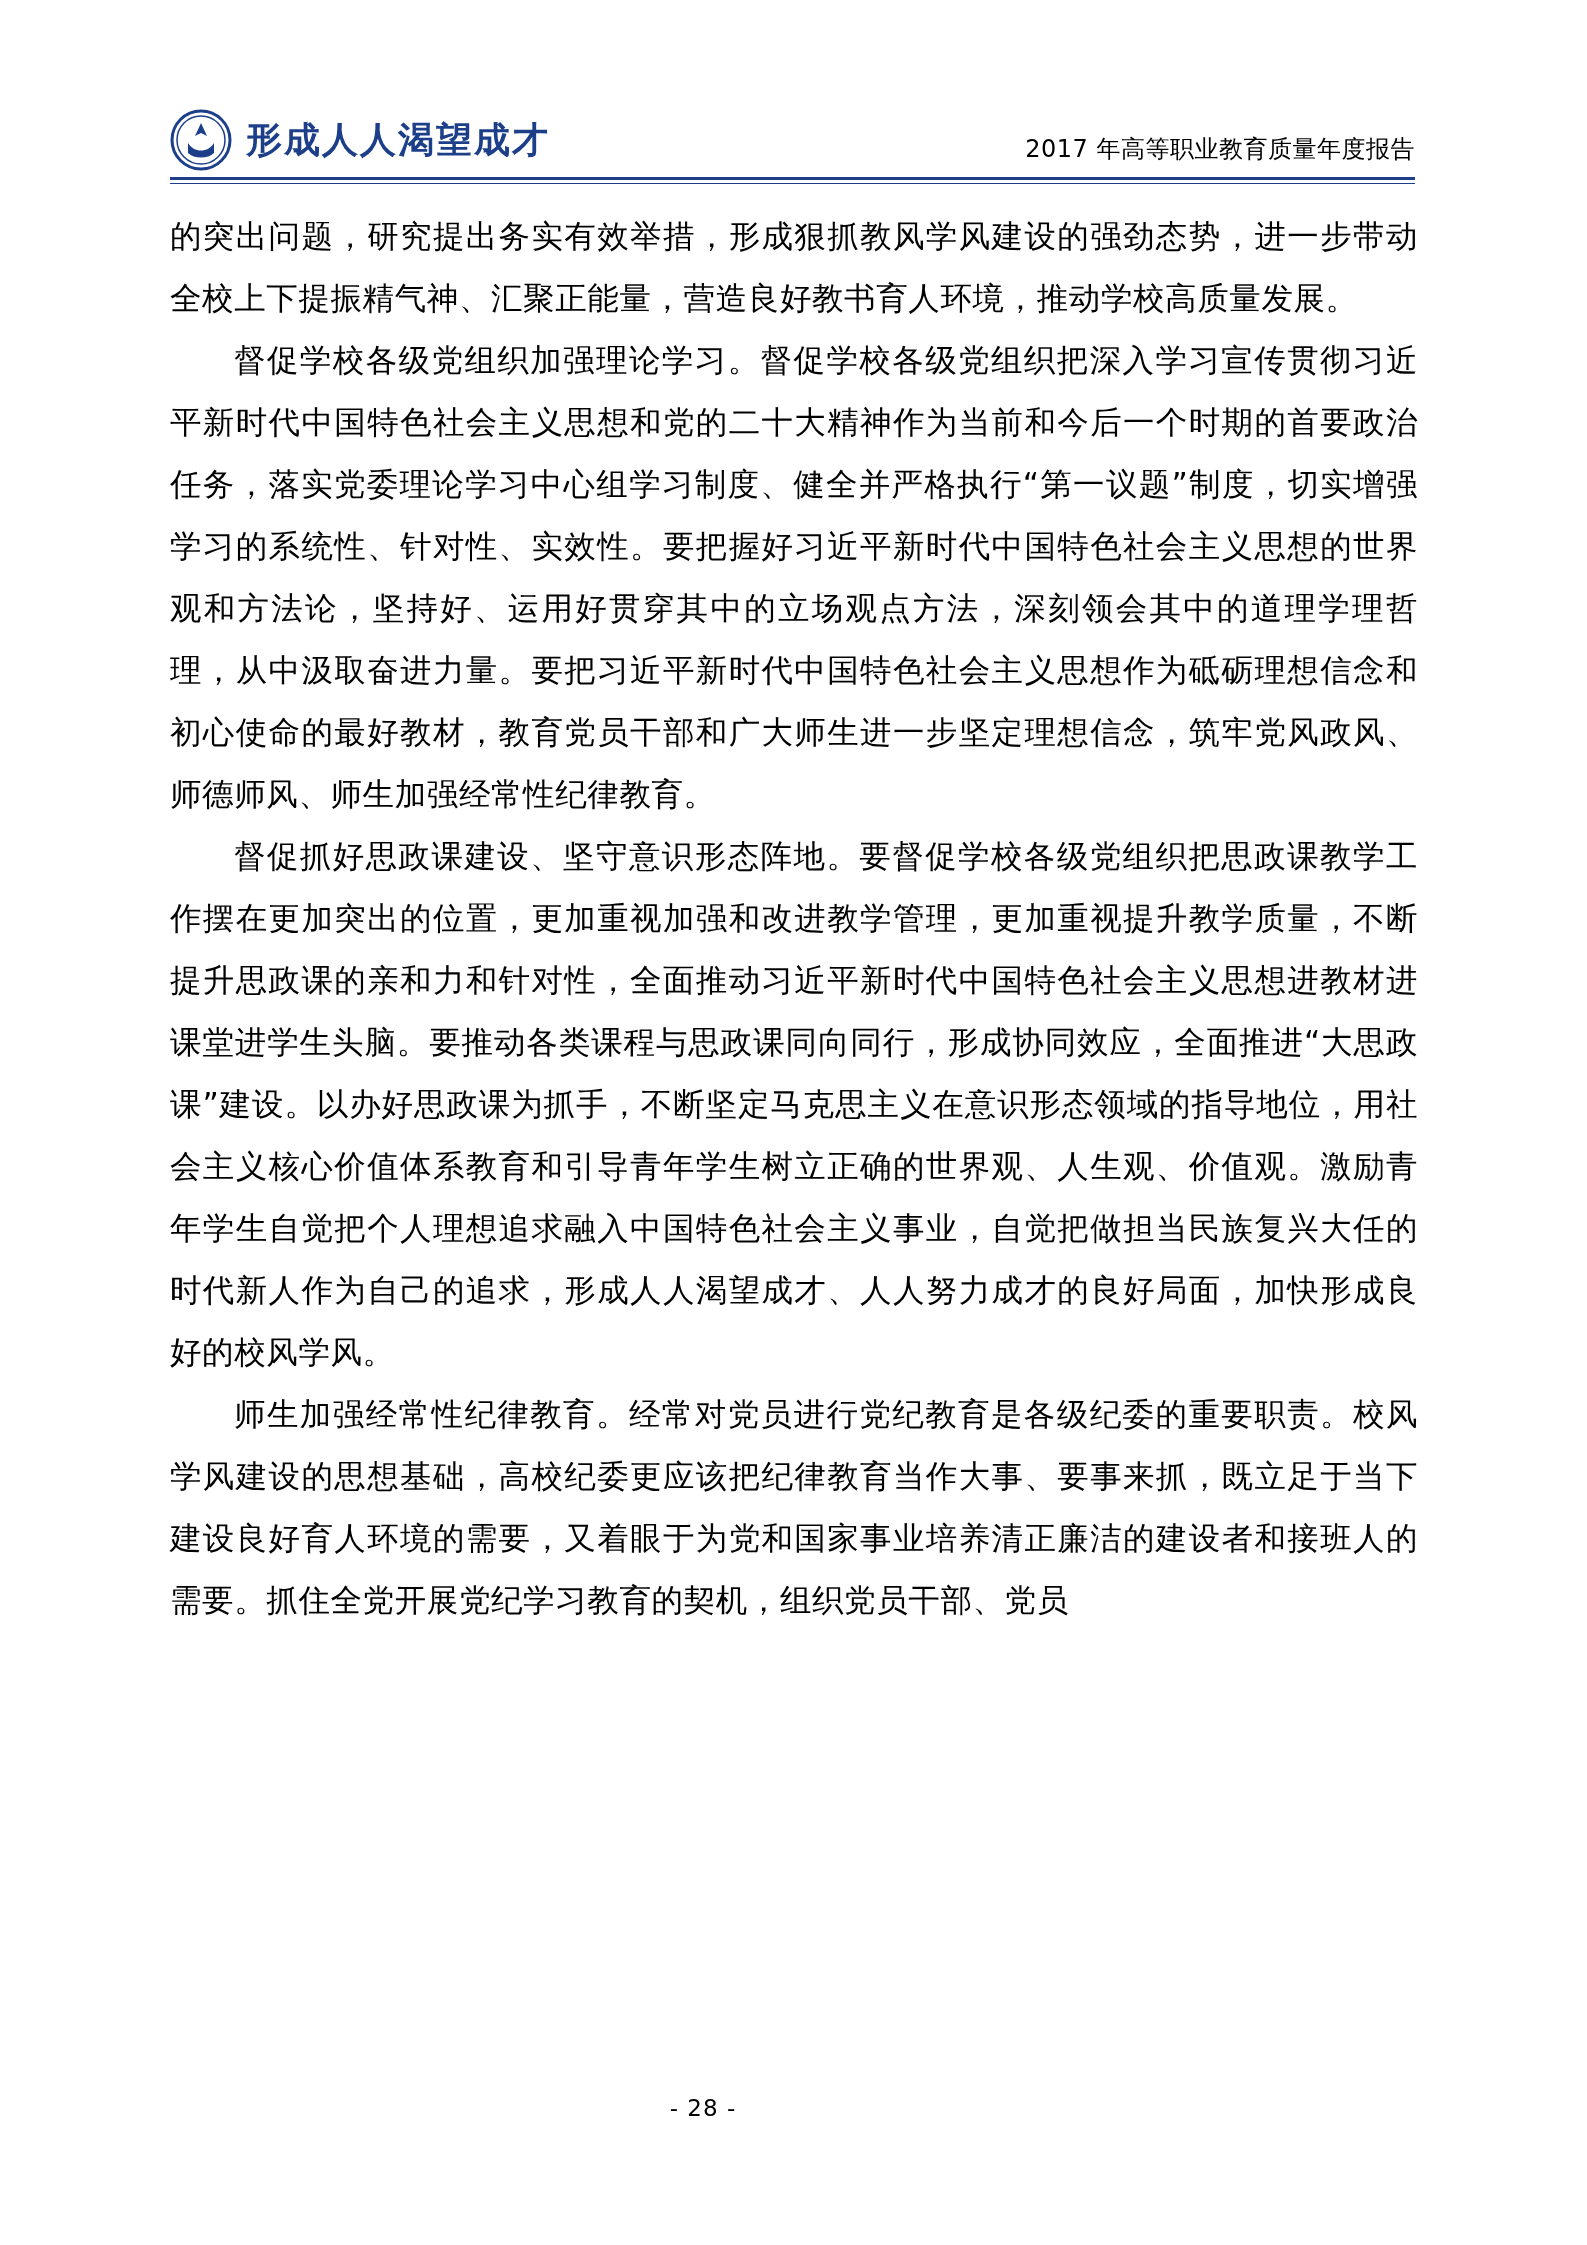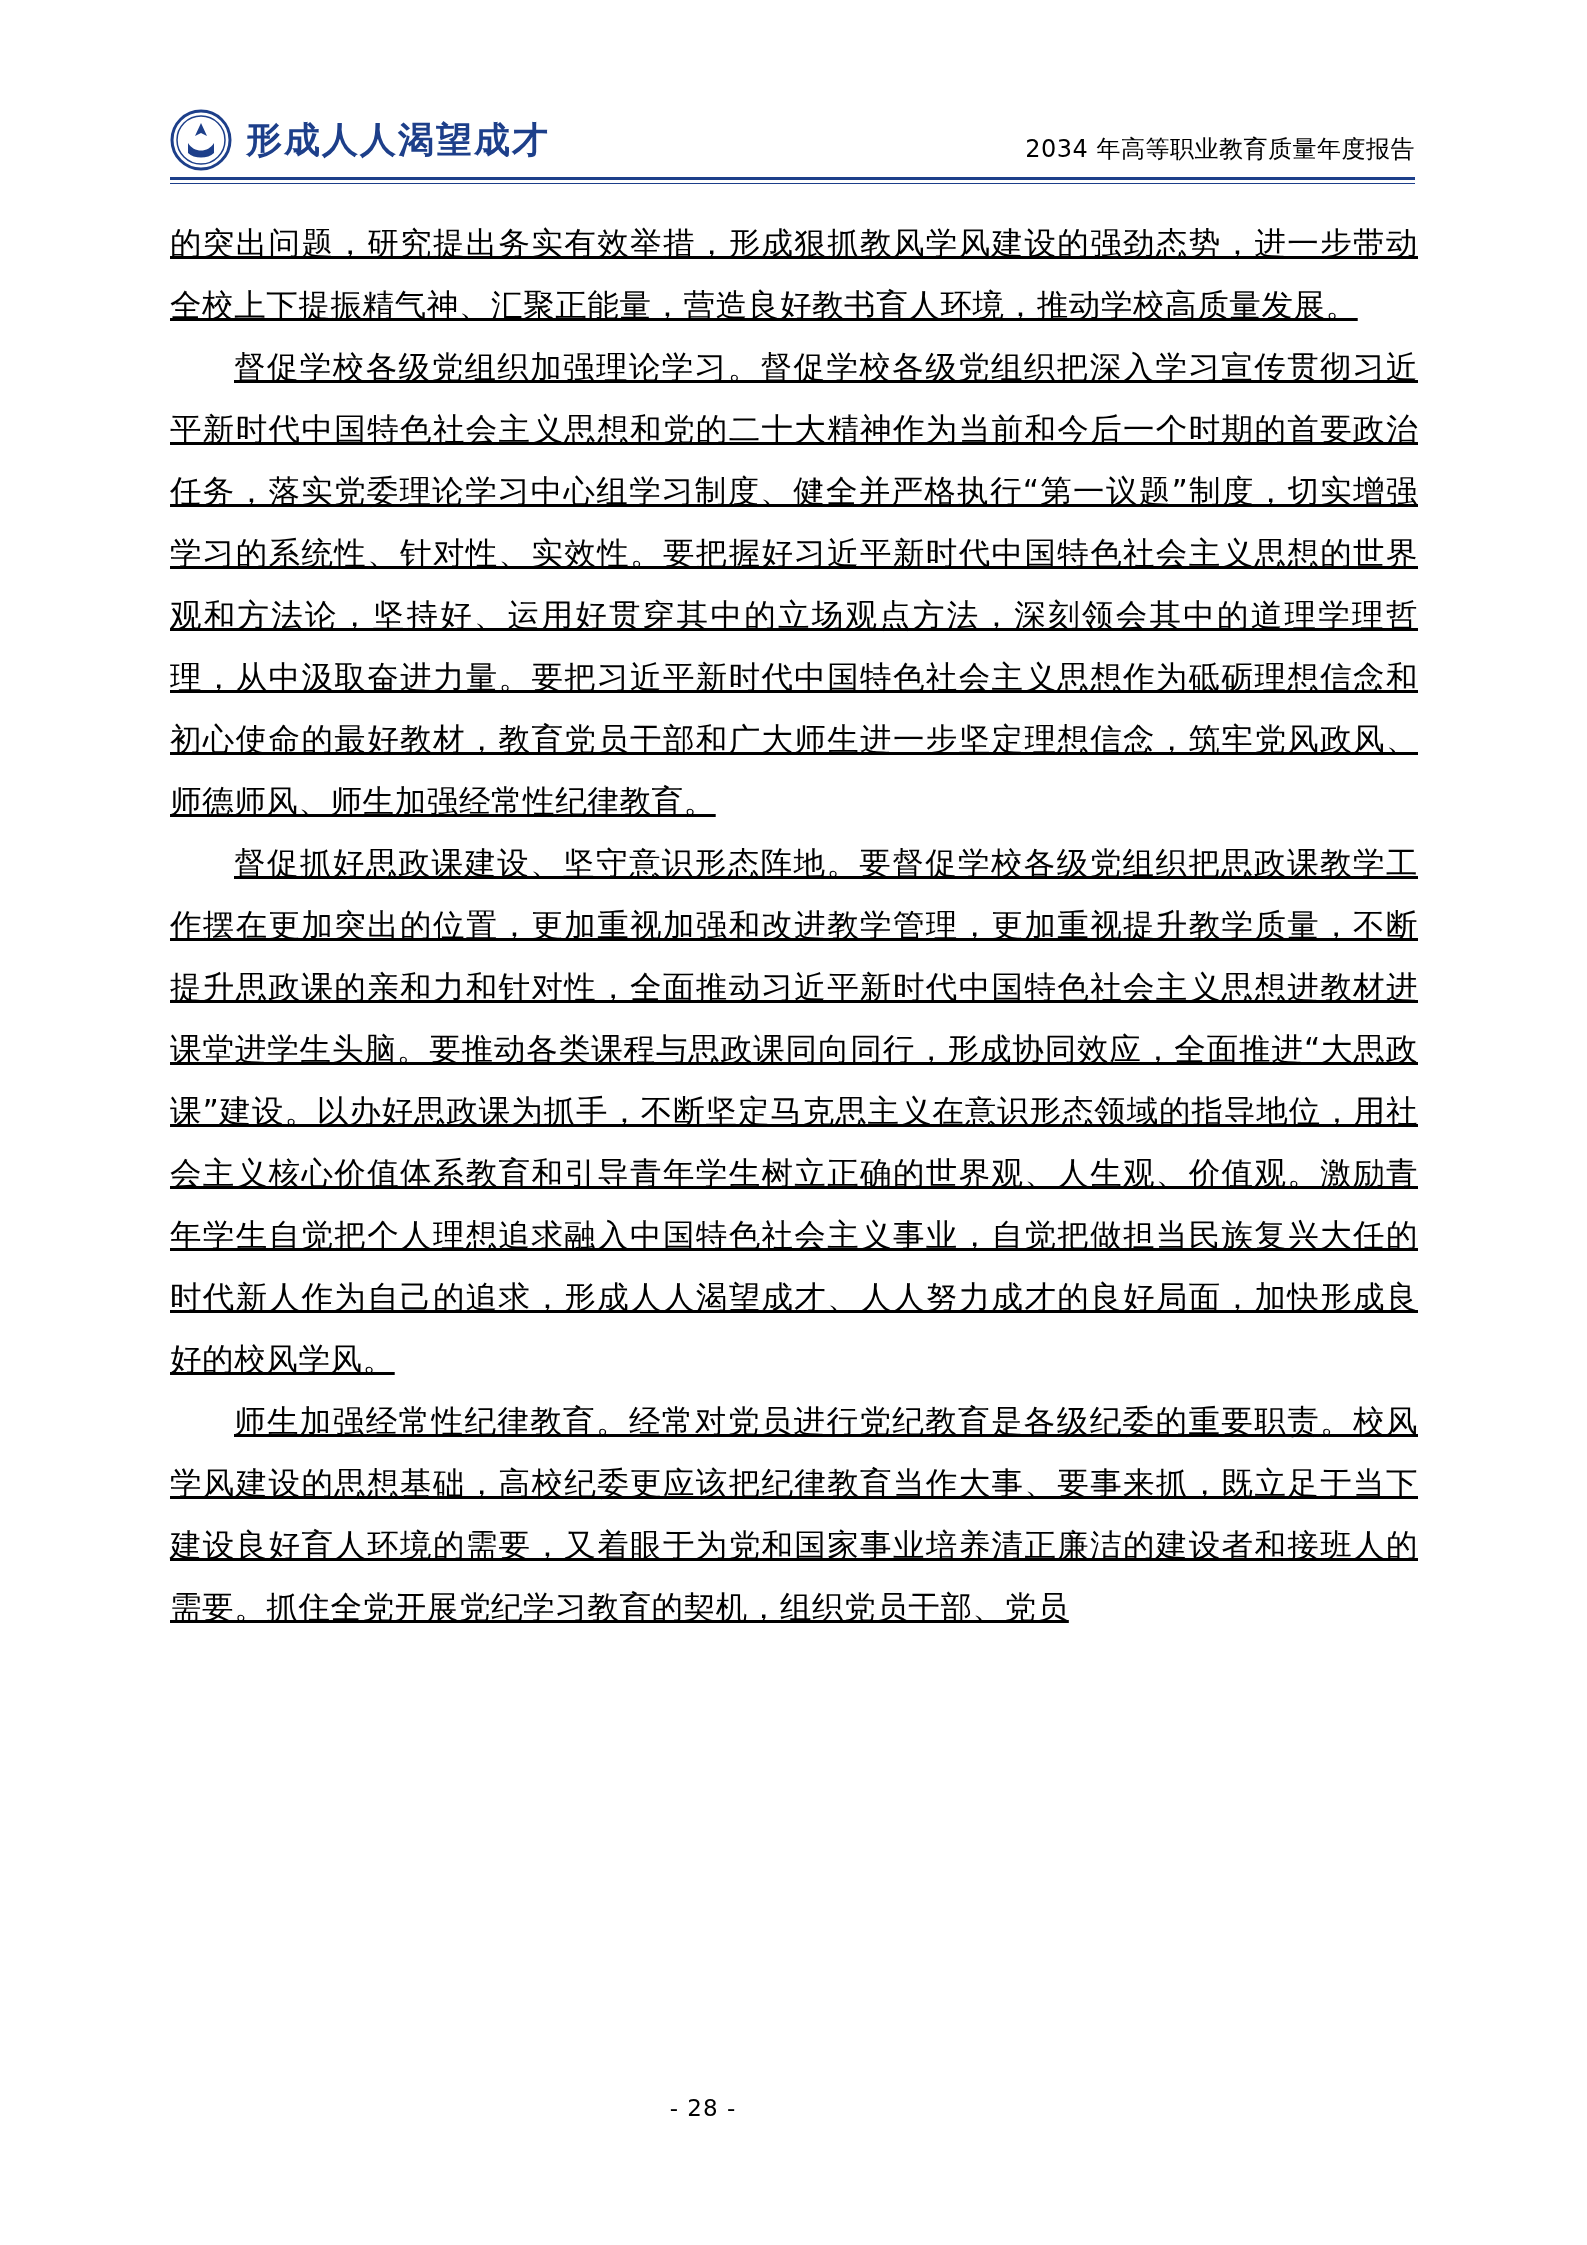--- a/index.html
+++ b/index.html
@@ -75,23 +75,22 @@
     left: 170px;
     top: 183px;
     width: 1245px;
     height: 1px;
     background: #1d3f8a;
   }
   
   .content {
     position: absolute;
     left: 170px;
-    top: 212px;
+    top: 205px;
     width: 1248px;
-    text-decoration: underline;
   }
   .para {
     font-family: "DejaVu Sans", "Liberation Sans", sans-serif;
     font-size: 31.5px;
     line-height: 62px;
     text-align: justify;
     text-justify: inter-ideograph;
     margin: 0 0 0 0;
     letter-spacing: 0.6px;
     color: #000000;
@@ -122,21 +121,21 @@
         <svg width="62" height="62" viewBox="0 0 62 62" xmlns="http://www.w3.org/2000/svg">
           <circle cx="31" cy="31" r="29" fill="#ffffff" stroke="#1d3f8a" stroke-width="3"></circle>
           <circle cx="31" cy="31" r="24" fill="none" stroke="#1d3f8a" stroke-width="1.5"></circle>
           <path d="M31 14 L37 27 L31 24 L25 27 Z" fill="#1d3f8a"></path>
           <path d="M18 34 C24 44, 38 44, 44 34 L44 44 C38 50, 24 50, 18 44 Z" fill="#1d3f8a"></path>
           <text x="31" y="40" font-size="14" fill="#ffffff" text-anchor="middle" font-family="DejaVu Sans, sans-serif">G</text>
         </svg>
       </span>
       <span class="logo-text">形成人人渴望成才</span>
     </div>
-    <div class="header-right">2034 年高等职业教育质量年度报告</div>
+    <div class="header-right">2017 年高等职业教育质量年度报告</div>
   </div>
 
   <div class="header-rule-thick"></div>
   <div class="header-rule-thin"></div>
 
   <div class="content">
     <p class="para">的突出问题，研究提出务实有效举措，形成狠抓教风学风建设的强劲态势，进一步带动全校上下提振精气神、汇聚正能量，营造良好教书育人环境，推动学校高质量发展。</p>
     <p class="para indent">督促学校各级党组织加强理论学习。督促学校各级党组织把深入学习宣传贯彻习近平新时代中国特色社会主义思想和党的二十大精神作为当前和今后一个时期的首要政治任务，落实党委理论学习中心组学习制度、健全并严格执行“第一议题”制度，切实增强学习的系统性、针对性、实效性。要把握好习近平新时代中国特色社会主义思想的世界观和方法论，坚持好、运用好贯穿其中的立场观点方法，深刻领会其中的道理学理哲理，从中汲取奋进力量。要把习近平新时代中国特色社会主义思想作为砥砺理想信念和初心使命的最好教材，教育党员干部和广大师生进一步坚定理想信念，筑牢党风政风、师德师风、师生加强经常性纪律教育。</p>
     <p class="para indent">督促抓好思政课建设、坚守意识形态阵地。要督促学校各级党组织把思政课教学工作摆在更加突出的位置，更加重视加强和改进教学管理，更加重视提升教学质量，不断提升思政课的亲和力和针对性，全面推动习近平新时代中国特色社会主义思想进教材进课堂进学生头脑。要推动各类课程与思政课同向同行，形成协同效应，全面推进“大思政课”建设。以办好思政课为抓手，不断坚定马克思主义在意识形态领域的指导地位，用社会主义核心价值体系教育和引导青年学生树立正确的世界观、人生观、价值观。激励青年学生自觉把个人理想追求融入中国特色社会主义事业，自觉把做担当民族复兴大任的时代新人作为自己的追求，形成人人渴望成才、人人努力成才的良好局面，加快形成良好的校风学风。</p>
     <p class="para indent">师生加强经常性纪律教育。经常对党员进行党纪教育是各级纪委的重要职责。校风学风建设的思想基础，高校纪委更应该把纪律教育当作大事、要事来抓，既立足于当下建设良好育人环境的需要，又着眼于为党和国家事业培养清正廉洁的建设者和接班人的需要。抓住全党开展党纪学习教育的契机，组织党员干部、党员</p>

